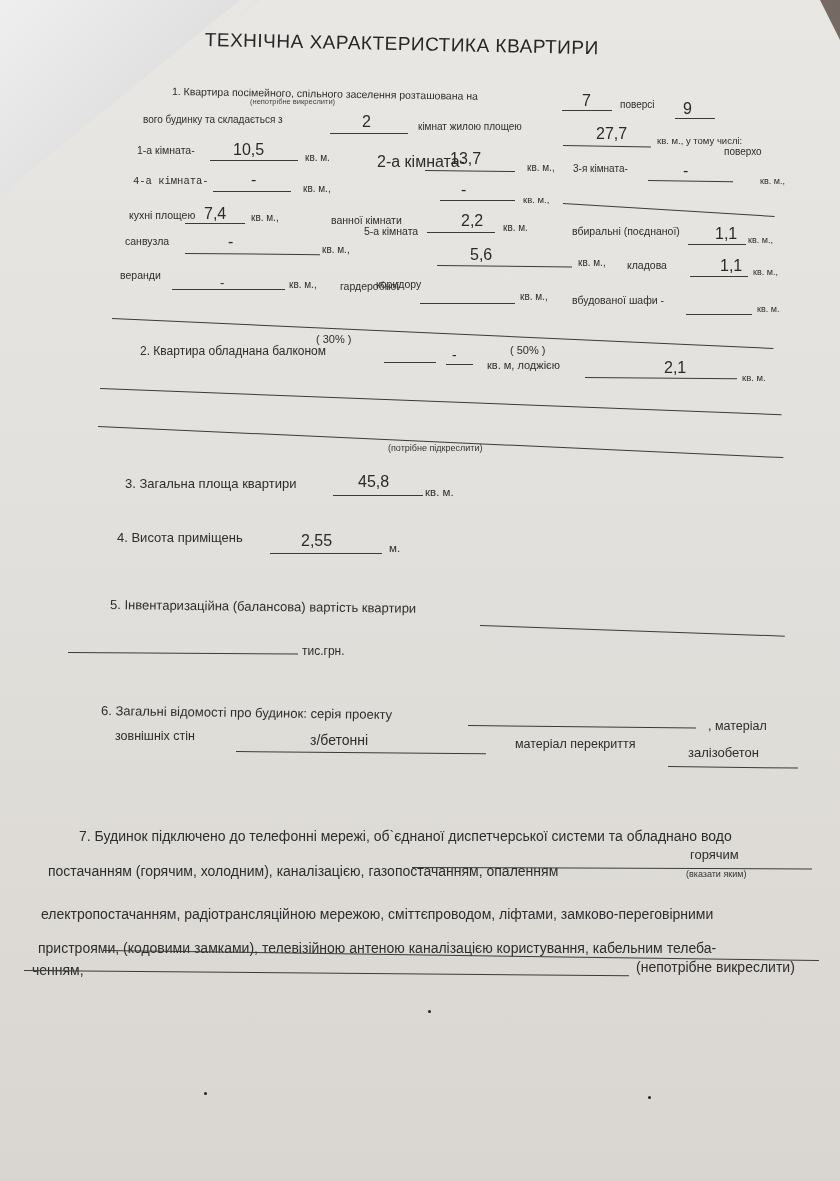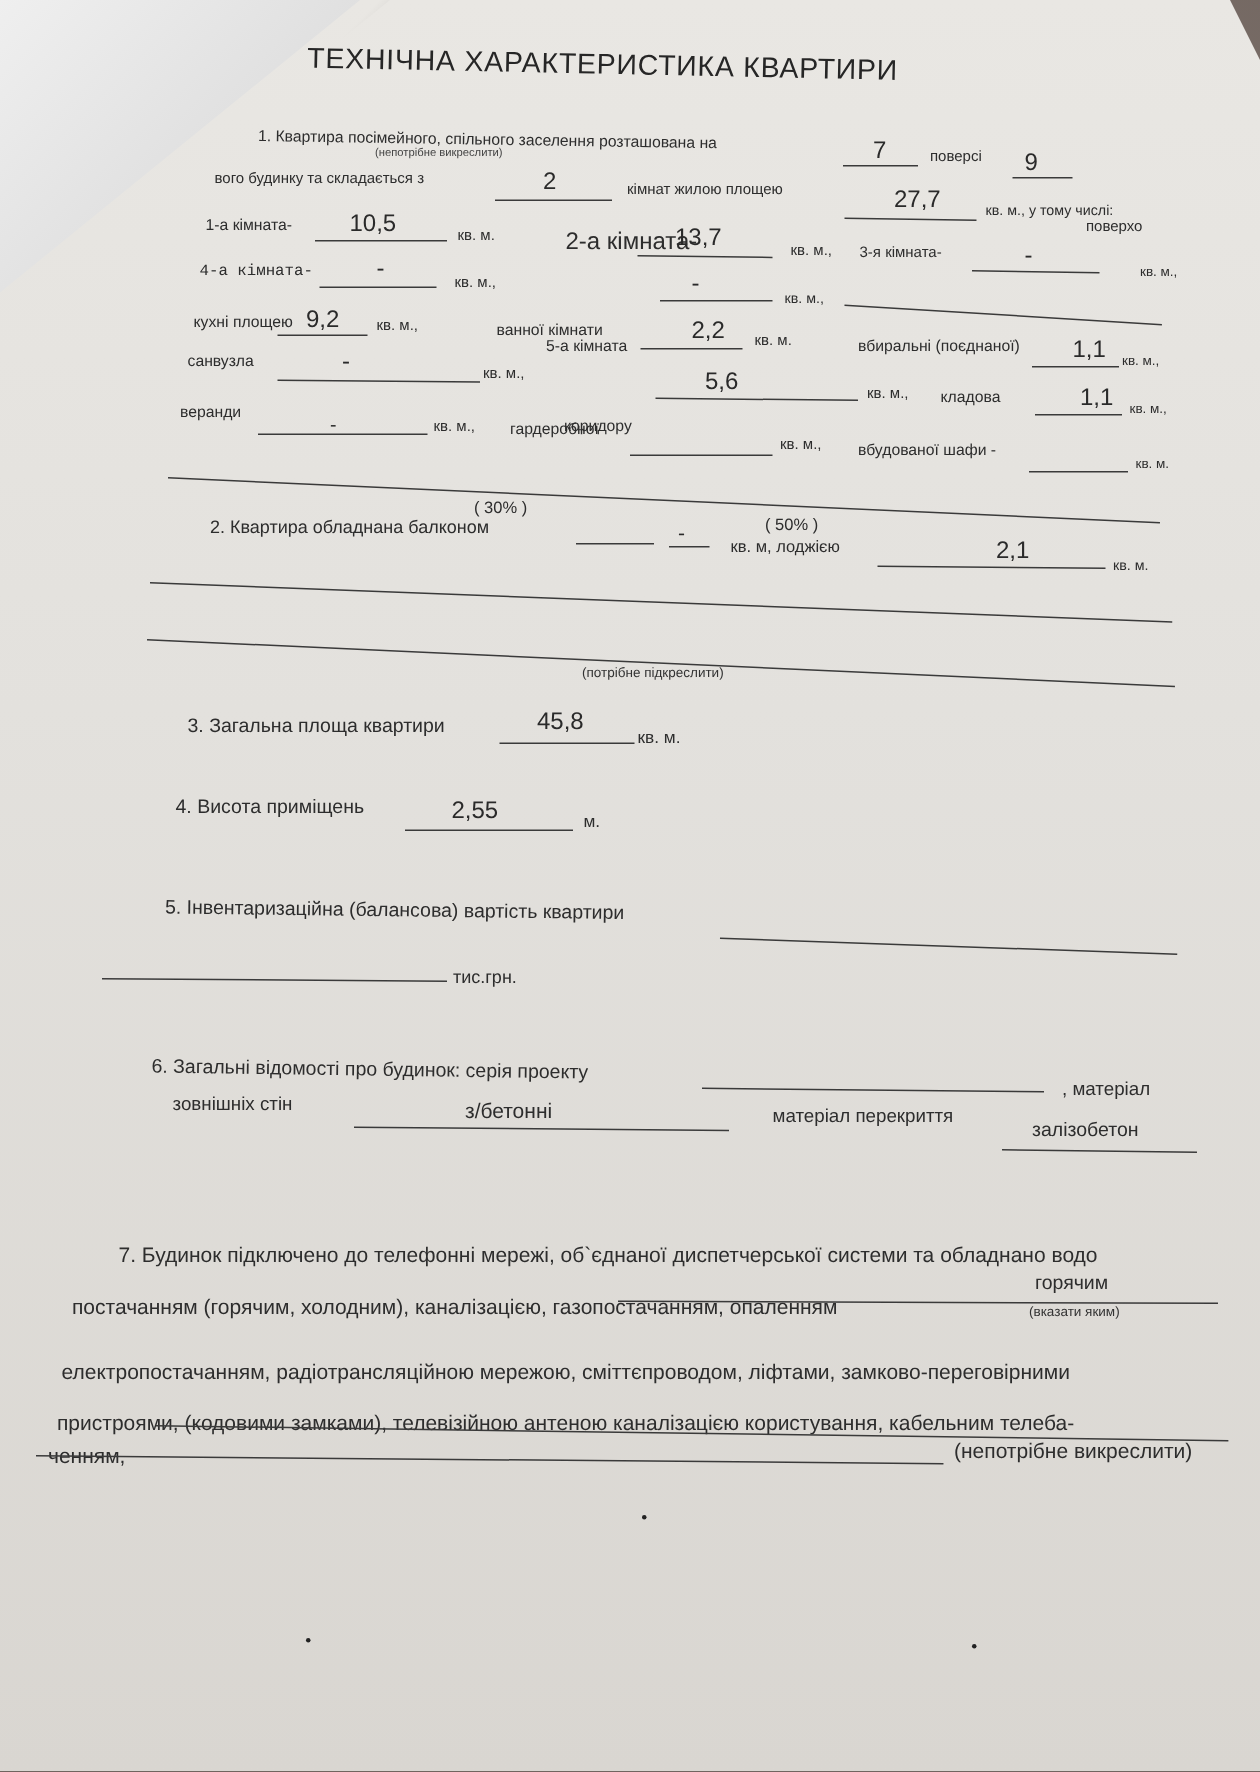--- a/index.html
+++ b/index.html
@@ -69,21 +69,21 @@
 <div class="hw" style="left:251px;top:172px;">-</div>
 <div class="line" style="left:213px;top:191px;width:78px;"></div>
 <div class="t" style="left:303px;top:184px;font-size:10px;">кв. м.,</div>
 <div class="t" style="left:364px;top:185px;font-size:10.5px;margin-top:41px;">5-а кімната</div>
 <div class="hw" style="left:461px;top:182px;">-</div>
 <div class="line" style="left:440px;top:200px;width:75px;"></div>
 <div class="t" style="left:523px;top:195px;font-size:9.5px;">кв. м.,</div>
 <div class="line" style="left:563px;top:203px;width:212px;transform:rotate(3.5deg);"></div>
 
 <div class="t" style="left:129px;top:210px;font-size:10.5px;">кухні площею</div>
-<div class="hw" style="left:204px;top:206px;">9,2</div>
+<div class="hw" style="left:204px;top:206px;">7,4</div>
 <div class="line" style="left:185px;top:223px;width:60px;"></div>
 <div class="t" style="left:251px;top:213px;font-size:10px;">кв. м.,</div>
 <div class="t" style="left:331px;top:215px;font-size:10.5px;">ванної кімнати</div>
 <div class="hw" style="left:461px;top:213px;">2,2</div>
 <div class="line" style="left:427px;top:232px;width:68px;"></div>
 <div class="t" style="left:503px;top:223px;font-size:10px;">кв. м.</div>
 <div class="t" style="left:572px;top:226px;font-size:10.5px;">вбиральні (поєднаної)</div>
 <div class="hw" style="left:715px;top:226px;">1,1</div>
 <div class="line" style="left:688px;top:244px;width:58px;"></div>
 <div class="t" style="left:748px;top:236px;font-size:9px;">кв. м.,</div>

